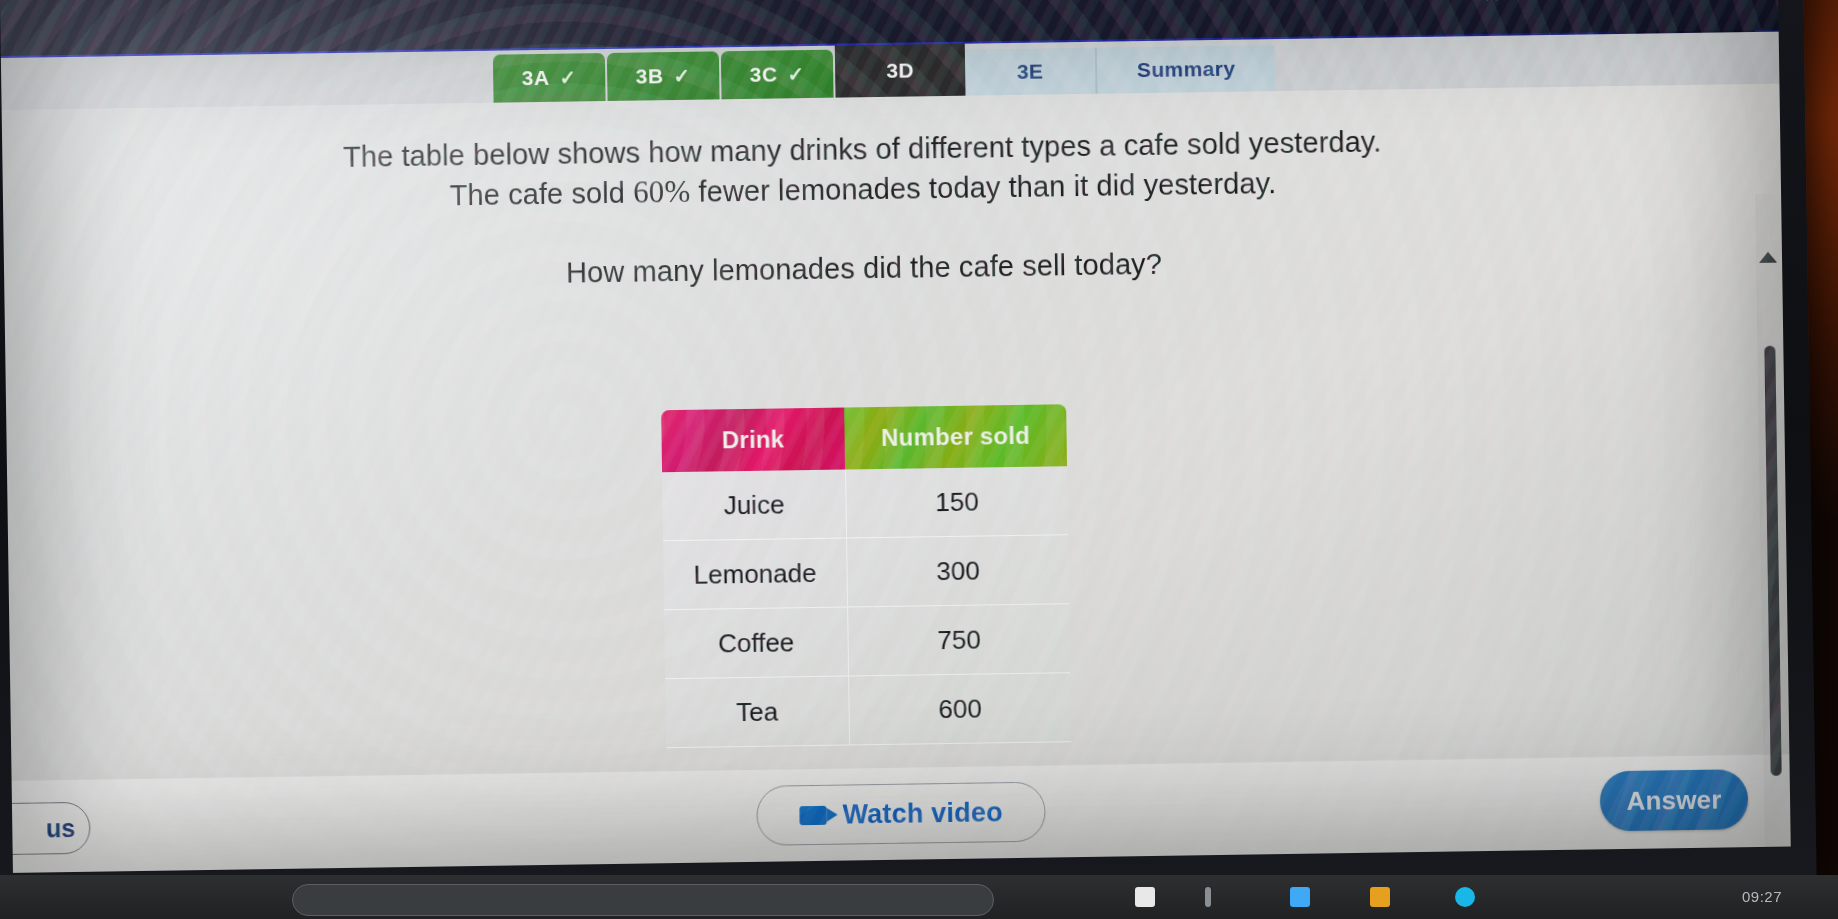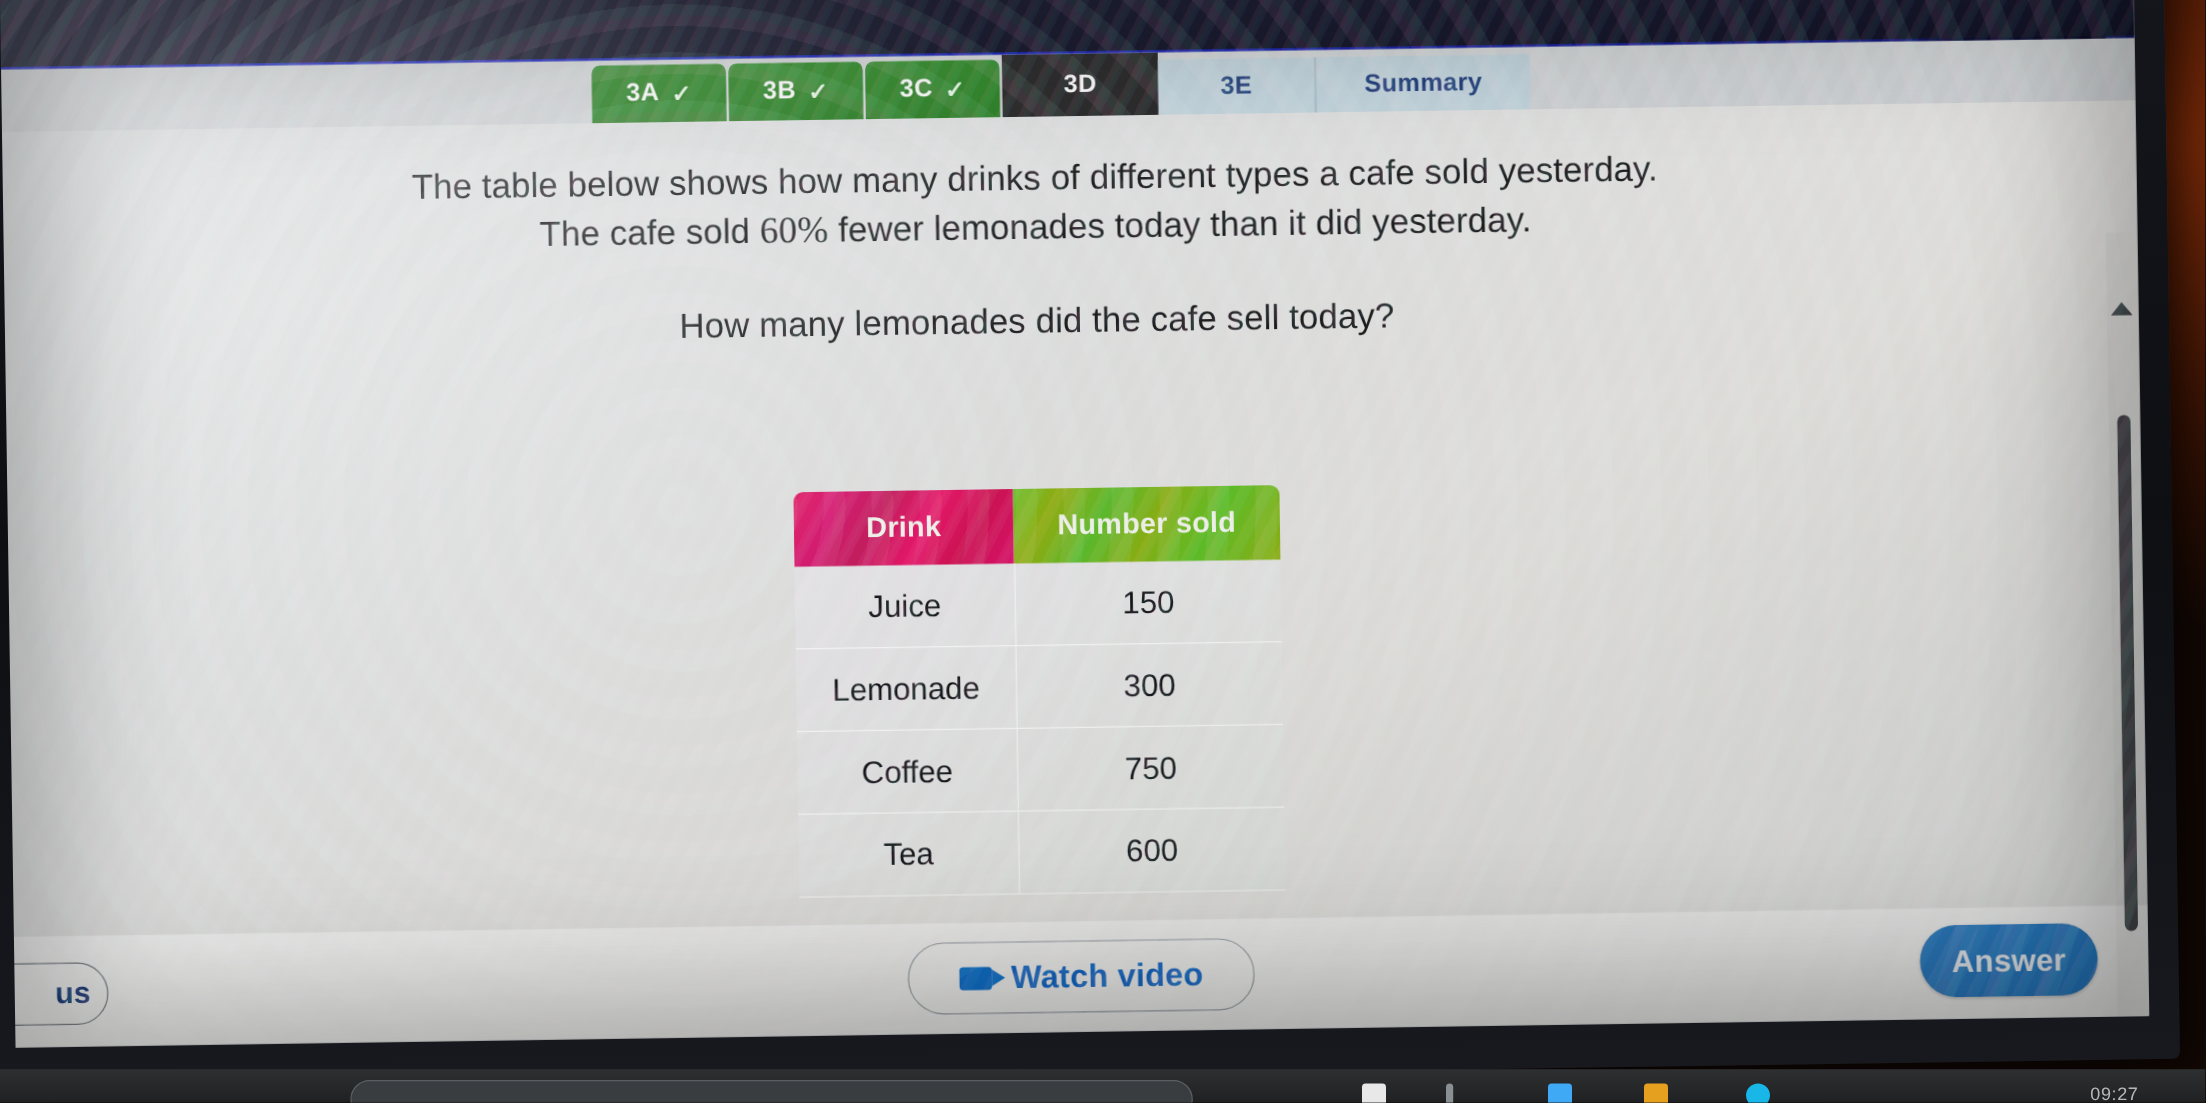--- a/index.html
+++ b/index.html
@@ -136,21 +136,21 @@
 
   
   #scrollbar{position:absolute;right:0;top:110px;width:26px;height:763px;z-index:24;
              background:linear-gradient(90deg,rgba(0,0,0,.03),rgba(0,0,0,.0));}
   .sb-arrow{position:absolute;left:3px;width:0;height:0;}
   .sb-up{top:58px;border-left:9px solid transparent;border-right:9px solid transparent;border-bottom:11px solid #3d4044;}
   .sb-dn{bottom:96px;border-left:9px solid transparent;border-right:9px solid transparent;border-top:11px solid #53565a;}
   #sb-thumb{position:absolute;left:7px;top:152px;width:11px;height:430px;background:#3a3d41;border-radius:6px;}
 
   
-  #taskbar{position:absolute;left:0;bottom:0;width:1838px;height:28px;z-index:70;
+  #taskbar{position:absolute;left:0;bottom:0;width:1838px;height:44px;z-index:70;
            background:linear-gradient(180deg,#2d2f31 0%,#1f2123 100%);}
   #tb-search{position:absolute;left:292px;top:9px;width:700px;height:30px;
              border:1px solid #5b5f63;border-radius:16px;background:#3a3d40;}
   .tb-ico{position:absolute;top:12px;width:20px;height:20px;border-radius:3px;}
   #clock{position:absolute;right:56px;top:13px;color:#cfd2d4;font-size:15px;letter-spacing:.5px;opacity:.85;}
 </style>
 </head>
 <body>
 
 <div id="photo">

